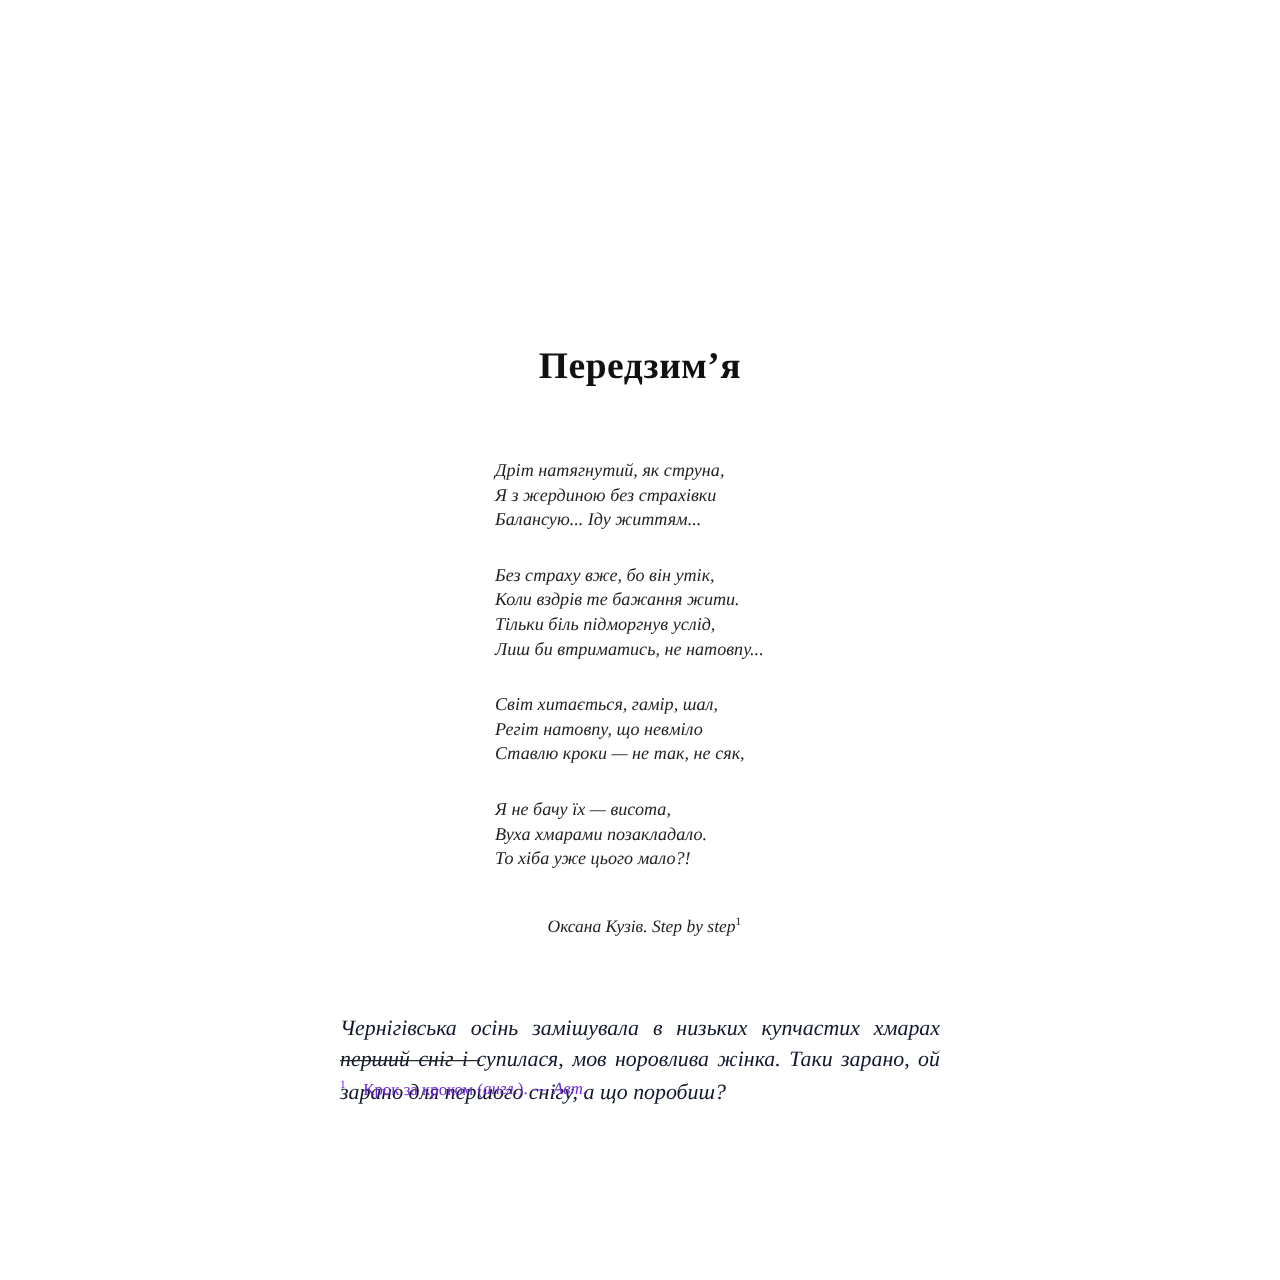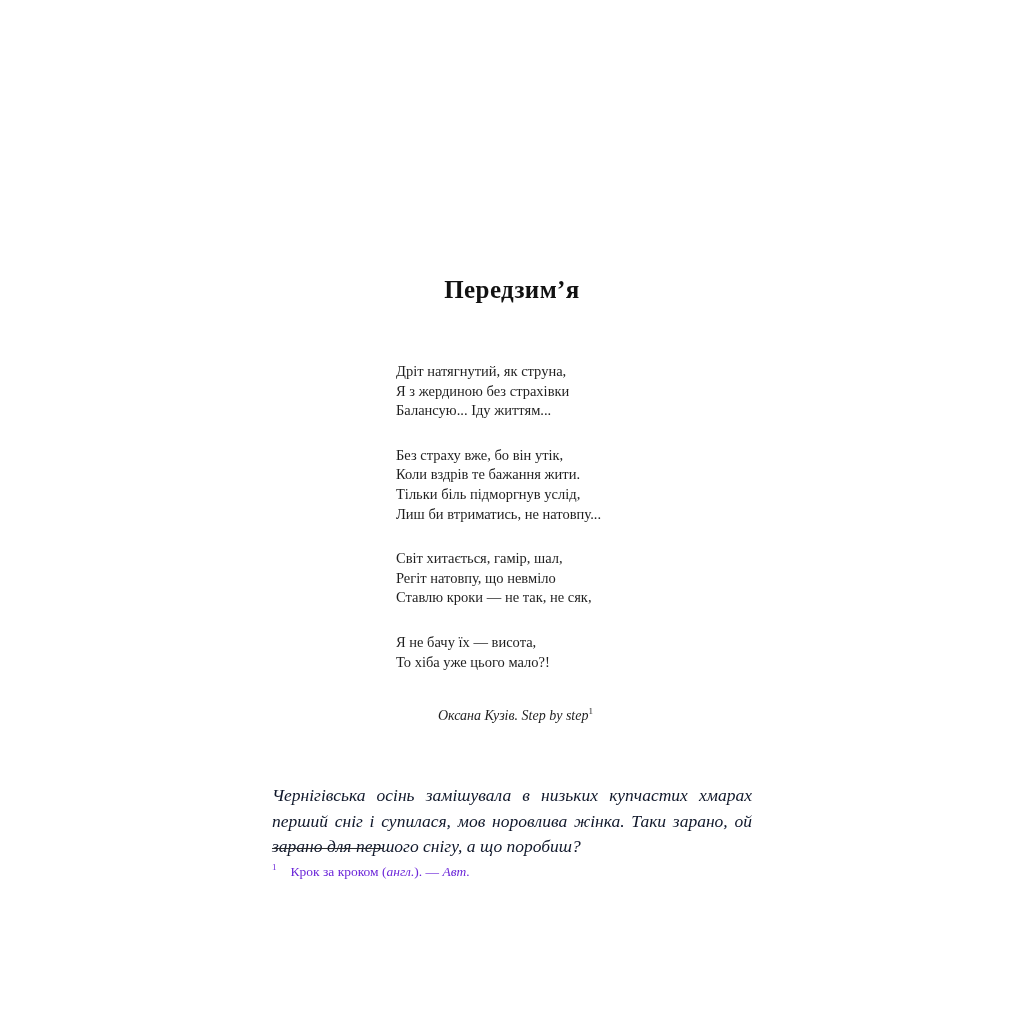--- a/index.html
+++ b/index.html
@@ -26,21 +26,21 @@
   
   .text-block {
     position: absolute;
     left: 272px;
     top: 276px;
     width: 480px;
   }
 
   .poem-title {
     text-align: center;
-    font-size: 25px;
+    font-size: 30px;
     font-weight: bold;
     letter-spacing: 0.4px;
     margin: 0 0 58px 0;
     color: #111111;
   }
 
   .poem {
     margin: 0 0 0 124px;
     font-size: 14.5px;
     line-height: 19.6px;
@@ -48,20 +48,21 @@
   }
 
   .stanza {
     margin: 0 0 25px 0;
   }
   .stanza:last-of-type {
     margin-bottom: 0;
   }
   .verse {
     white-space: pre;
+    font-style: italic;
   }
 
   .attribution {
     margin: 30px 0 0 42px;
     font-size: 14px;
     font-style: italic;
     color: #1f1f1f;
   }
   .attribution .author {
   }
@@ -141,20 +142,21 @@
       </div>
 
       <div class="stanza">
         <div class="verse">Світ хитається, гамір, шал,</div>
         <div class="verse">Регіт натовпу, що невміло</div>
         <div class="verse">Ставлю кроки — не так, не сяк,</div>
       </div>
 
       <div class="stanza">
         <div class="verse">Я не бачу їх — висота,</div>
+        <div class="verse">Вуха хмарами позакладало.</div>
         <div class="verse">То хіба уже цього мало?!</div>
       </div>
 
       <div class="attribution">
         <span class="author">Оксана Кузів.</span>
         <span class="work">Step by step</span><span class="fn-ref">1</span>
       </div>
 
     </div>
 

